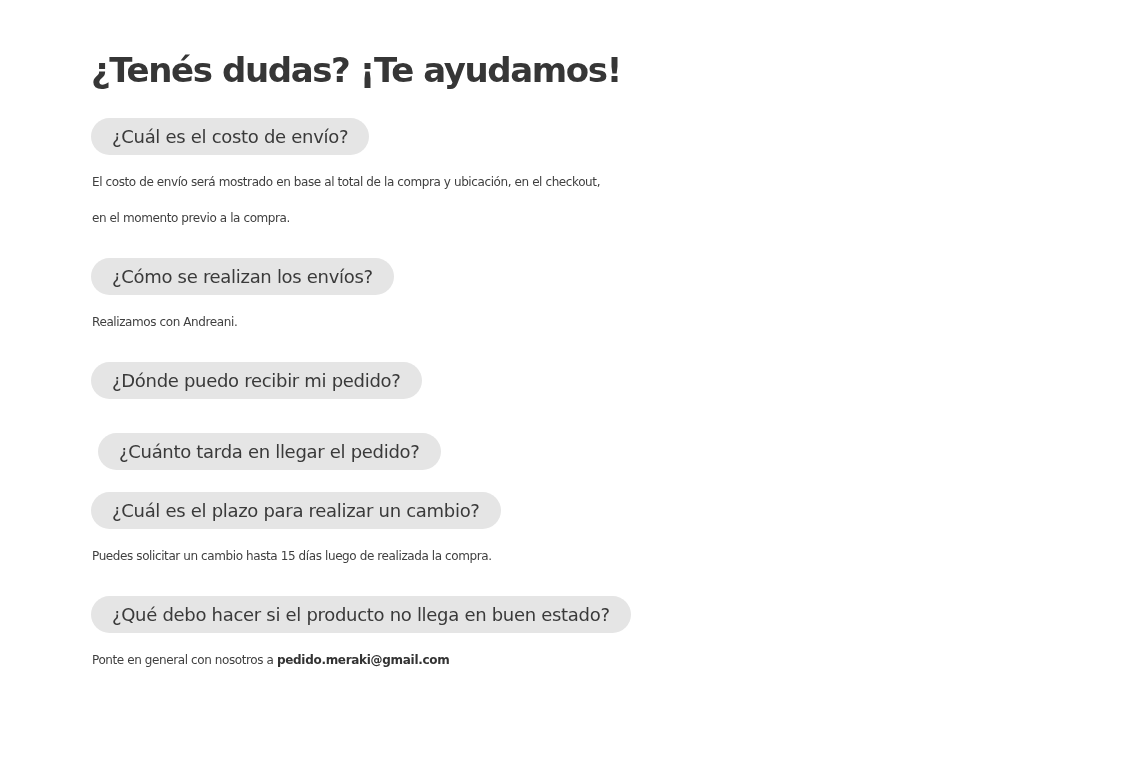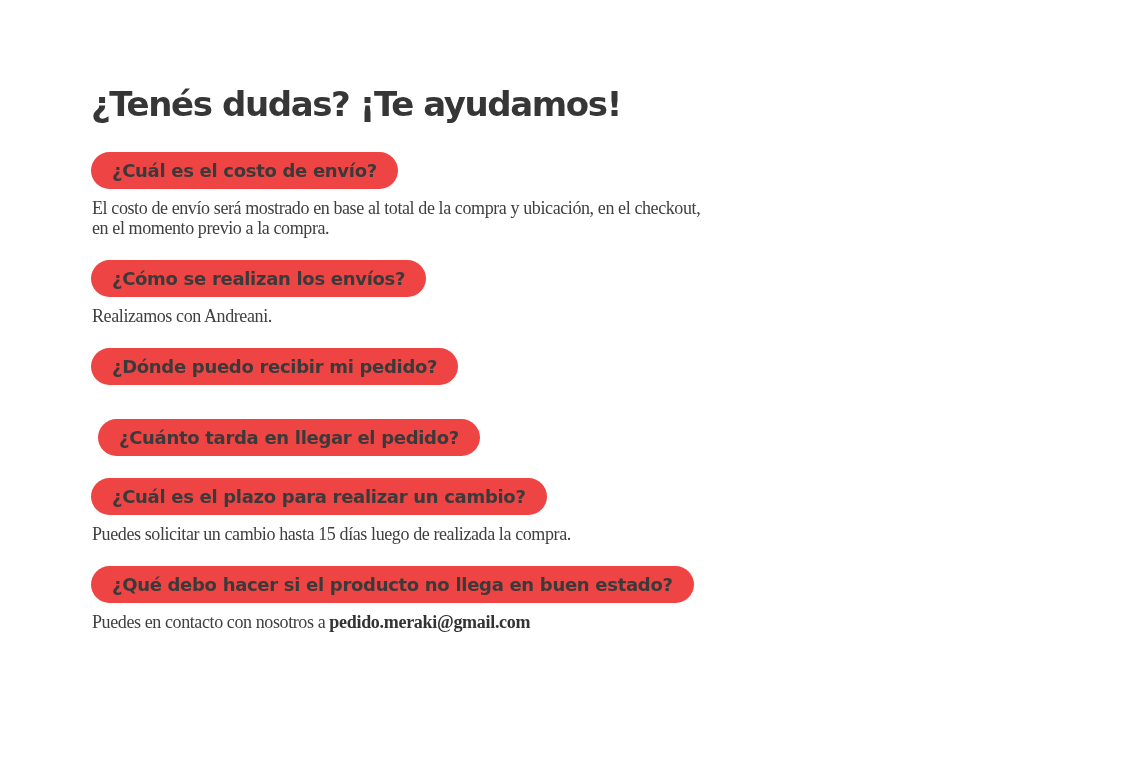--- a/index.html
+++ b/index.html
@@ -7,60 +7,59 @@
     margin: 0;
     padding: 0;
     background: #ffffff;
   }
   .page {
     position: relative;
     width: 1140px;
     height: 783px;
     background: #ffffff;
     box-sizing: border-box;
-    padding: 84px 60px 0 91px;
+    padding: 50px 60px 0 91px;
     font-family: "DejaVu Sans", sans-serif;
     overflow: hidden;
   }
   .page-title {
     margin: 0 0 27px 0;
     font-size: 34px;
     line-height: 1.2;
     font-weight: 800;
     letter-spacing: -1.4px;
     color: #363636;
   }
   .faq-item {
     margin: 0 0 22px 0;
   }
   .pill {
     display: inline-block;
-    background: #ef4444;
+    background: #e5e5e5;
     color: #3a3a3a;
     font-size: 18px;
     line-height: 21px;
-    font-weight: 700;
+    font-weight: 400;
     letter-spacing: -0.3px;
     padding: 8px 21px;
     border-radius: 19px;
     text-align: right;
   }
   .faq-item.indented .pill {
     margin-left: 7px;
     margin-top: 12px;
   }
   .answer {
     margin: 9px 0 0 1px;
-    font-size: 18px;
-    line-height: 20px;
+    font-size: 12px;
+    line-height: 36px;
     font-weight: 400;
     letter-spacing: -0.4px;
     color: #3f3f3f;
     white-space: pre-line;
-    font-family: Liberation Serif, serif;
   }
   .answer .email {
     font-weight: 700;
     color: #333333;
     letter-spacing: -0.3px;
   }
 </style>
 </head>
 <body>
 
@@ -87,16 +86,16 @@
     <div class="pill">¿Cuánto tarda en llegar el pedido?</div>
   </section>
 
   <section class="faq-item">
     <div class="pill">¿Cuál es el plazo para realizar un cambio?</div>
     <p class="answer">Puedes solicitar un cambio hasta 15 días luego de realizada la compra.</p>
   </section>
 
   <section class="faq-item">
     <div class="pill">¿Qué debo hacer si el producto no llega en buen estado?</div>
-    <p class="answer"><span>Puedes en contacto con nosotros a </span><span class="email">pedido.meraki@gmail.com</span></p>
+    <p class="answer"><span>Ponte en general con nosotros a </span><span class="email">pedido.meraki@gmail.com</span></p>
   </section>
 
 </main>
 
 </body></html>

